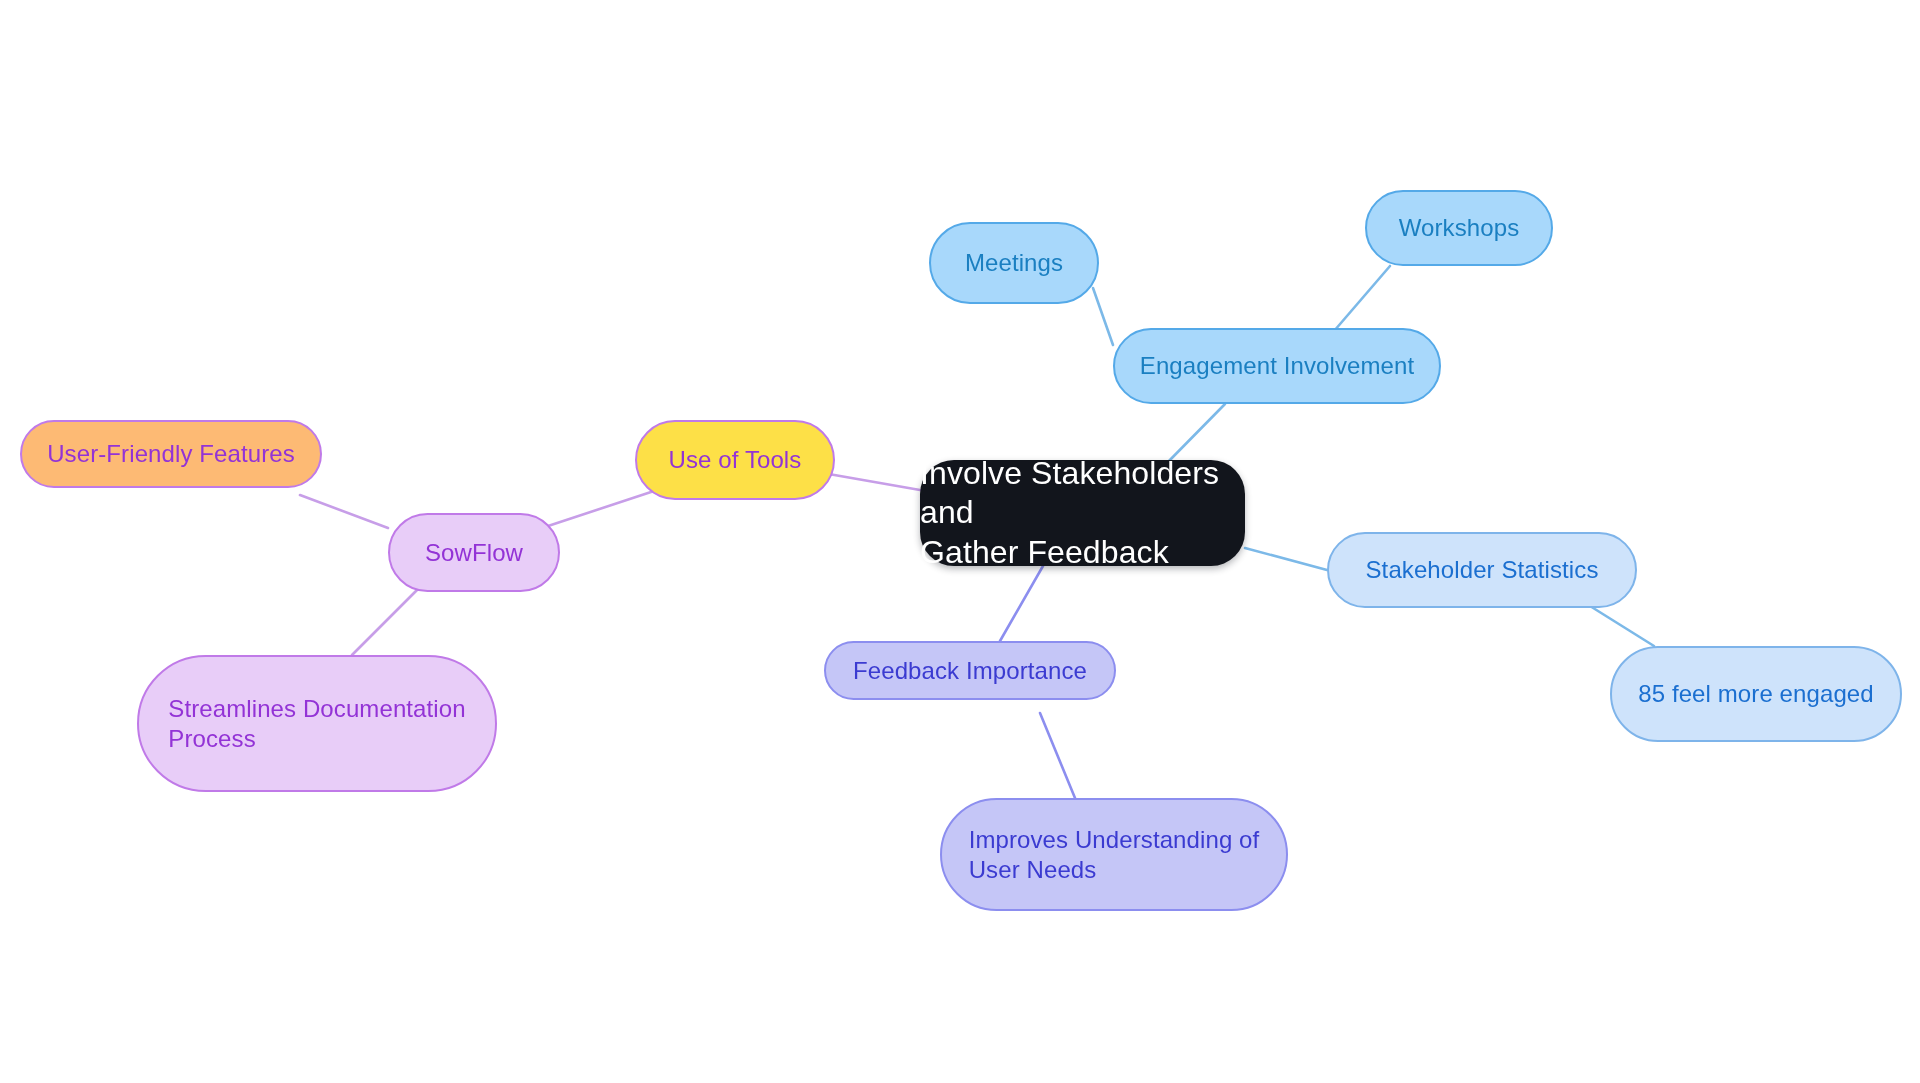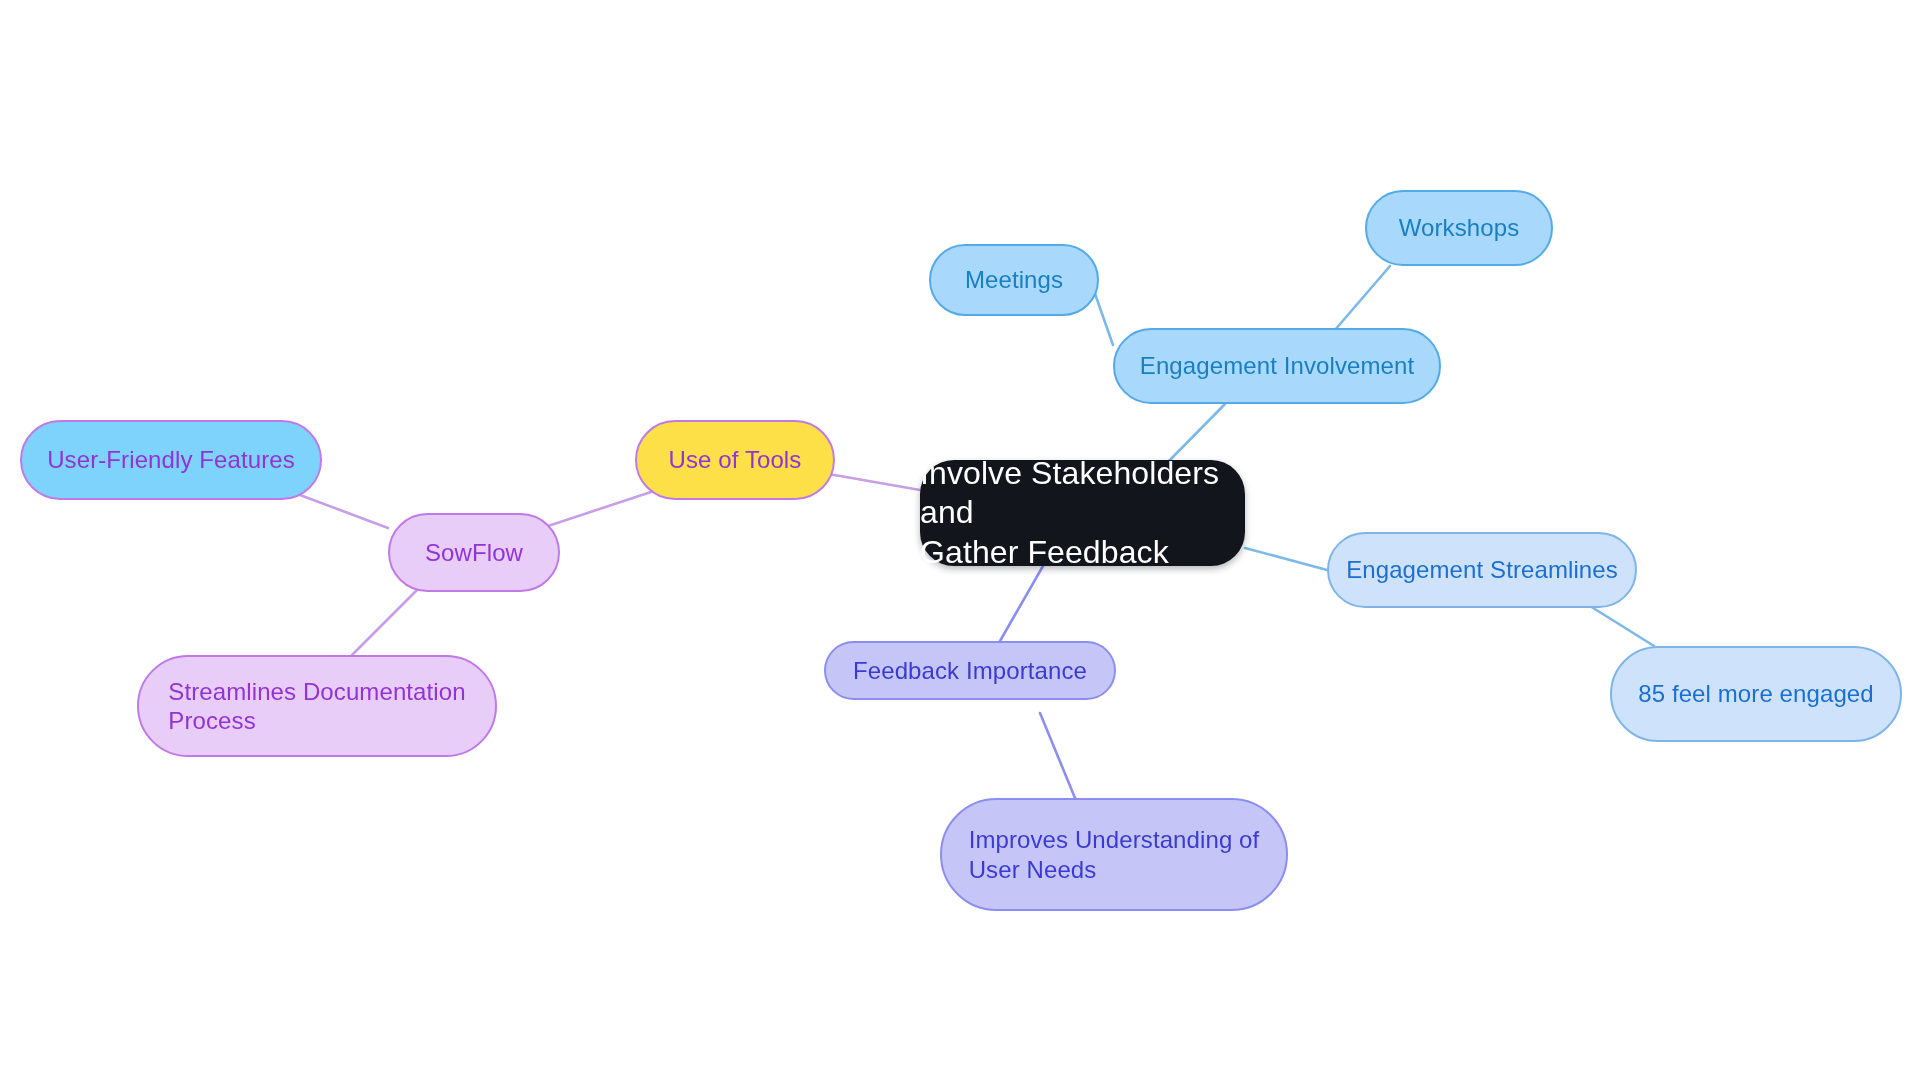--- a/index.html
+++ b/index.html
@@ -65,26 +65,26 @@
       <line x1="1040" y1="713" x2="1075" y2="798" stroke="#8c8eef" stroke-width="2.6" stroke-linecap="round"></line>
       <line x1="920" y1="490" x2="823" y2="473" stroke="#c79ee8" stroke-width="2.6" stroke-linecap="round"></line>
       <line x1="651" y1="492" x2="542" y2="528" stroke="#c79ee8" stroke-width="2.6" stroke-linecap="round"></line>
       <line x1="388" y1="528" x2="300" y2="495" stroke="#c79ee8" stroke-width="2.6" stroke-linecap="round"></line>
       <line x1="420" y1="587" x2="352" y2="655" stroke="#c79ee8" stroke-width="2.6" stroke-linecap="round"></line>
     </svg>
   <div id="node-layer">
       <div class="node node-root" style="left: 920px; top: 460px; width: 325px; height: 106px; background: rgb(18, 21, 28); color: rgb(255, 255, 255);">Involve Stakeholders and
 Gather Feedback</div>
       <div class="node node-branch" style="left: 1113px; top: 328px; width: 328px; height: 76px; background: rgb(168, 216, 251); border-color: rgb(84, 169, 232); color: rgb(26, 127, 193);">Engagement Involvement</div>
-      <div class="node node-branch" style="left: 929px; top: 222px; width: 170px; height: 72px; background: rgb(168, 216, 251); border-color: rgb(84, 169, 232); color: rgb(26, 127, 193); margin-top: 22px;">Meetings</div>
+      <div class="node node-branch" style="left: 929px; top: 222px; width: 170px; height: 82px; background: rgb(168, 216, 251); border-color: rgb(84, 169, 232); color: rgb(26, 127, 193);">Meetings</div>
       <div class="node node-branch" style="left: 1365px; top: 190px; width: 188px; height: 76px; background: rgb(168, 216, 251); border-color: rgb(84, 169, 232); color: rgb(26, 127, 193);">Workshops</div>
-      <div class="node node-branch" style="left: 1327px; top: 532px; width: 310px; height: 76px; background: rgb(206, 227, 251); border-color: rgb(126, 180, 234); color: rgb(27, 111, 208);">Engagement Streamlines</div>
+      <div class="node node-branch" style="left: 1327px; top: 532px; width: 310px; height: 76px; background: rgb(206, 227, 251); border-color: rgb(126, 180, 234); color: rgb(27, 111, 208);">Stakeholder Statistics</div>
       <div class="node node-branch" style="left: 1610px; top: 646px; width: 292px; height: 96px; background: rgb(206, 227, 251); border-color: rgb(126, 180, 234); color: rgb(27, 111, 208);">85 feel more engaged</div>
       <div class="node node-branch" style="left: 824px; top: 641px; width: 292px; height: 59px; background: rgb(197, 198, 247); border-color: rgb(140, 142, 239); color: rgb(59, 59, 209);">Feedback Importance</div>
       <div class="node node-branch" style="left: 940px; top: 798px; width: 348px; height: 113px; background: rgb(197, 198, 247); border-color: rgb(140, 142, 239); color: rgb(59, 59, 209);">Improves Understanding of
 User Needs</div>
       <div class="node node-branch" style="left: 635px; top: 420px; width: 200px; height: 80px; background: #fde047; border-color: rgb(192, 122, 232); color: rgb(147, 51, 214);">Use of Tools</div>
       <div class="node node-branch" style="left: 388px; top: 513px; width: 172px; height: 79px; background: rgb(232, 205, 248); border-color: rgb(192, 122, 232); color: rgb(147, 51, 214);">SowFlow</div>
-      <div class="node node-branch" style="left: 20px; top: 420px; width: 302px; height: 80px; background: #7dd3fc; border-color: rgb(192, 122, 232); color: rgb(147, 51, 214);">User-Friendly Features</div>
-      <div class="node node-branch" style="left: 137px; top: 655px; width: 360px; height: 102px; background: rgb(232, 205, 248); border-color: rgb(192, 122, 232); color: rgb(147, 51, 214);">Streamlines Documentation
+      <div class="node node-branch" style="left: 20px; top: 420px; width: 302px; height: 68px; background: #fdba74; border-color: rgb(192, 122, 232); color: rgb(147, 51, 214);">User-Friendly Features</div>
+      <div class="node node-branch" style="left: 137px; top: 655px; width: 360px; height: 137px; background: rgb(232, 205, 248); border-color: rgb(192, 122, 232); color: rgb(147, 51, 214);">Streamlines Documentation
 Process</div>
     </div>
 </div>
 
 </body></html>

